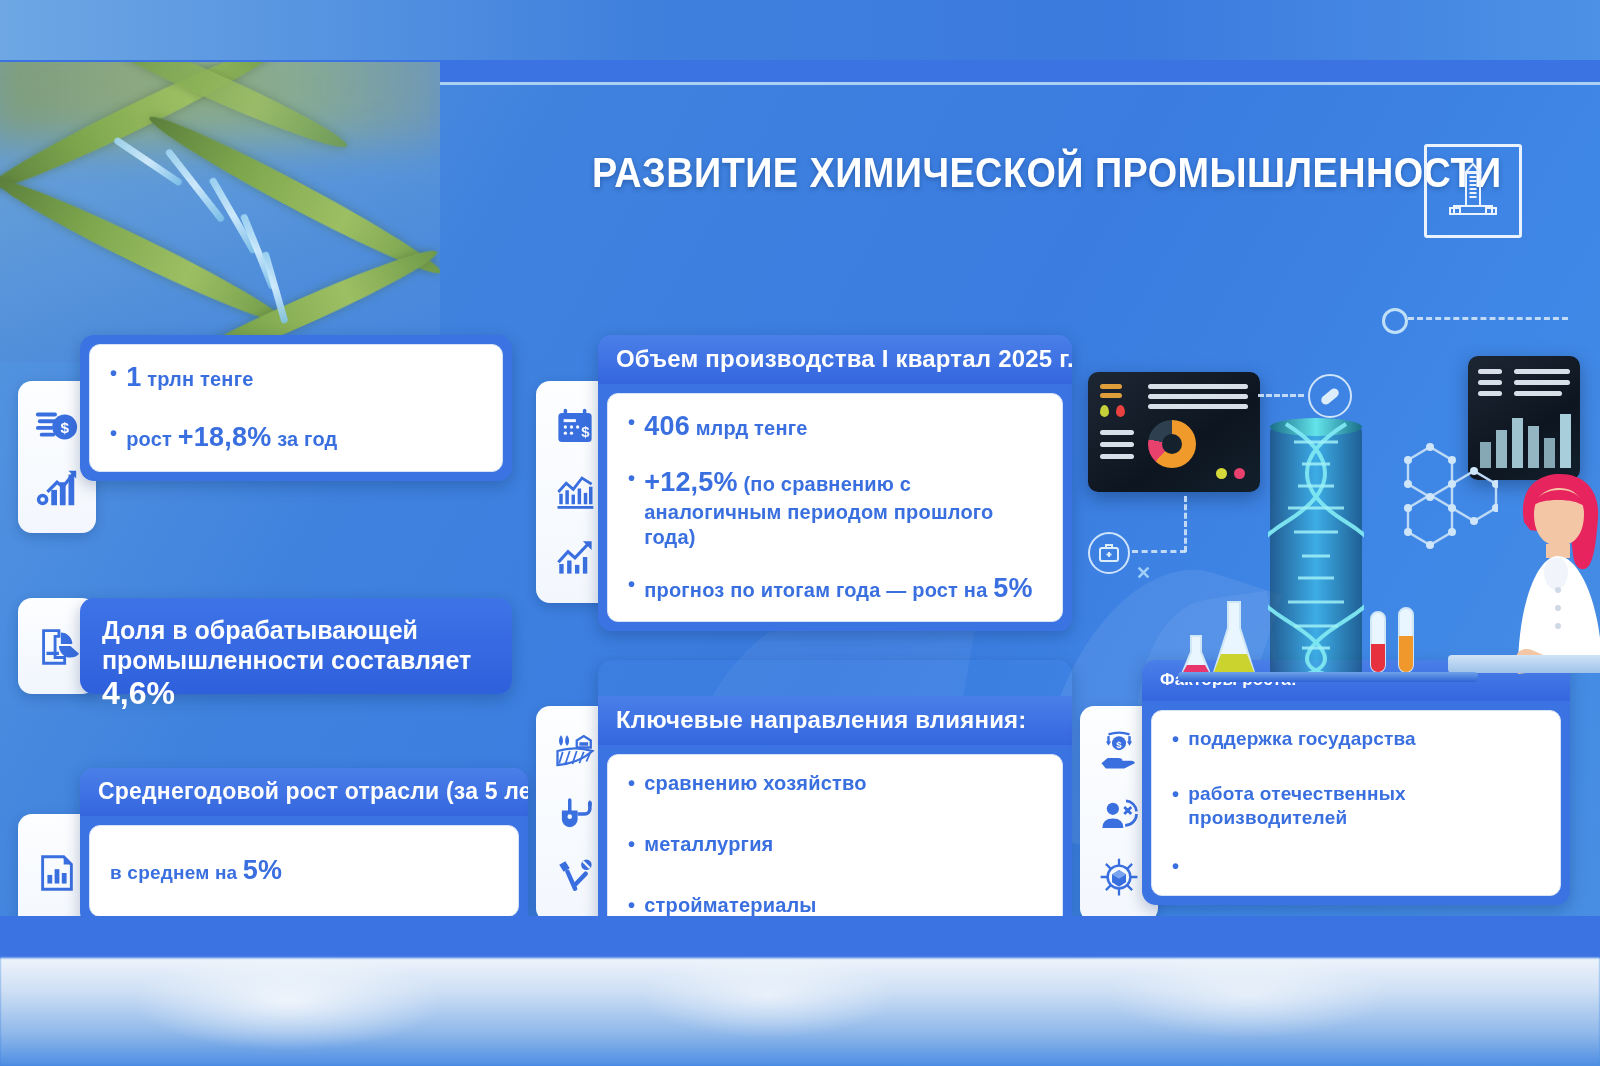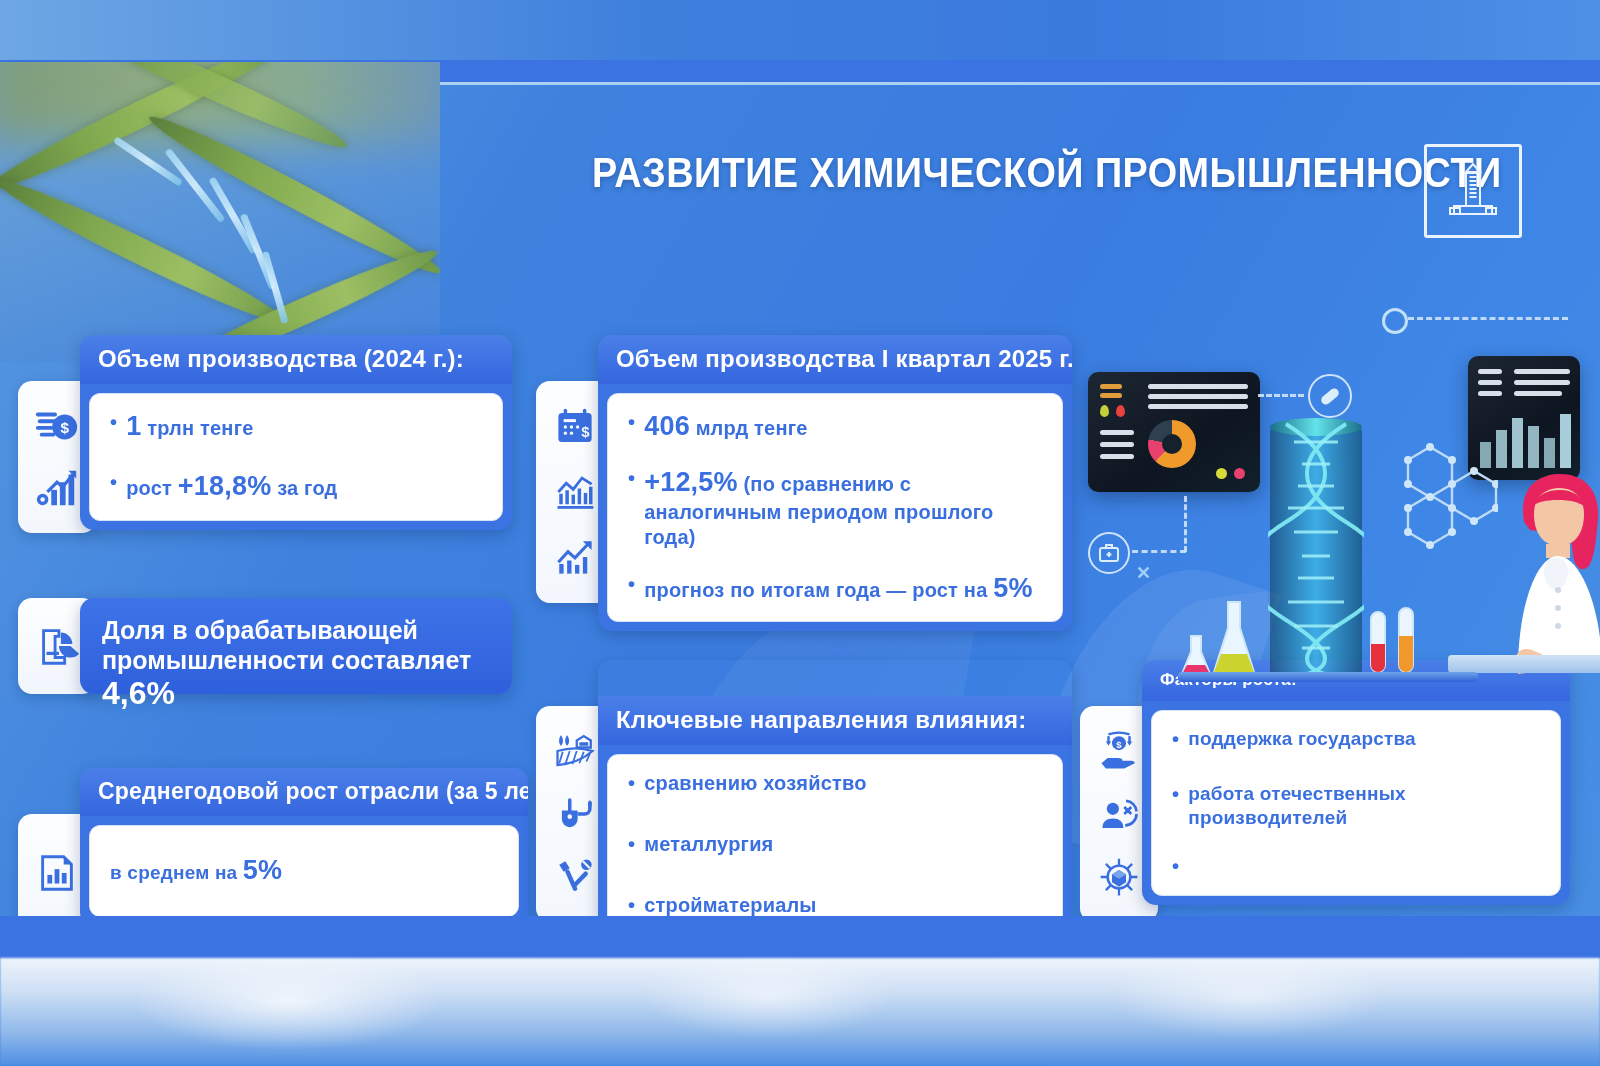--- a/index.html
+++ b/index.html
@@ -162,21 +162,20 @@
         <rect x="18" y="26" width="6" height="16"></rect>
         <rect x="27" y="18" width="6" height="24"></rect>
         <rect x="36" y="10" width="6" height="32"></rect>
         <path d="M14 28 L24 18 L30 23 L42 8" stroke="#3a6fe0" stroke-width="3.4" fill="none"></path>
         <path d="M36 6 L44 6 L44 14 Z"></path>
         <circle cx="9" cy="36" r="6"></circle>
         <circle cx="9" cy="36" r="2.4" fill="#f6f9fe"></circle>
       </svg>
     </div>
     <div class="panel" style="width:432px;">
-      <div class="bar" style="font-size:24px;">Объем производства (2024 г.):</div>
       <div class="body">
         <div class="inner" style="min-height:102px;">
           <div class="bullet">
             <span class="dot">•</span>
             <span><span class="num">1</span>
             <span>трлн тенге</span></span>
           </div>
           <div class="bullet">
             <span class="dot">•</span>
             <span><span>рост</span>

